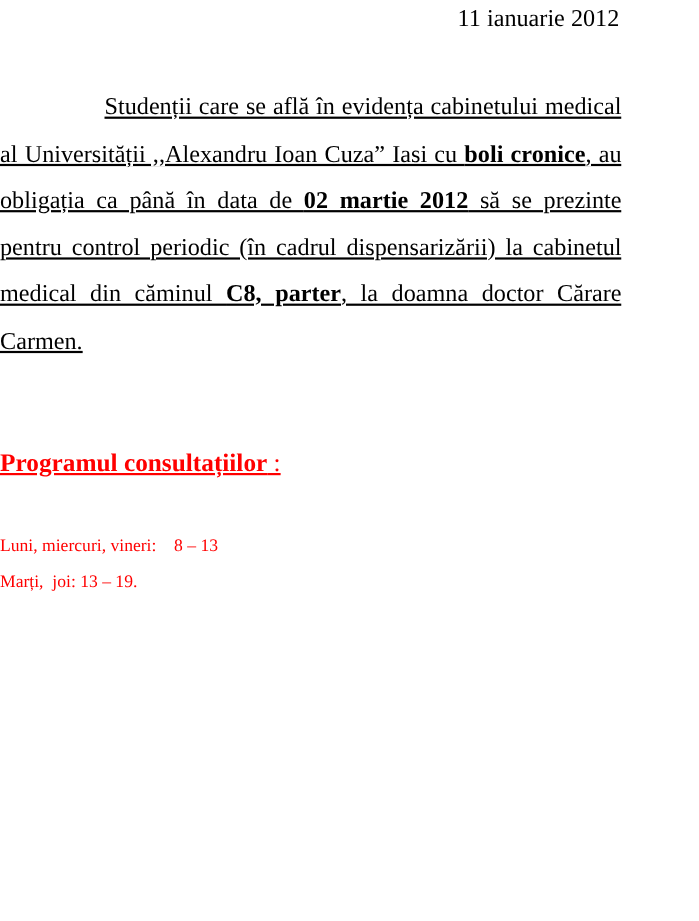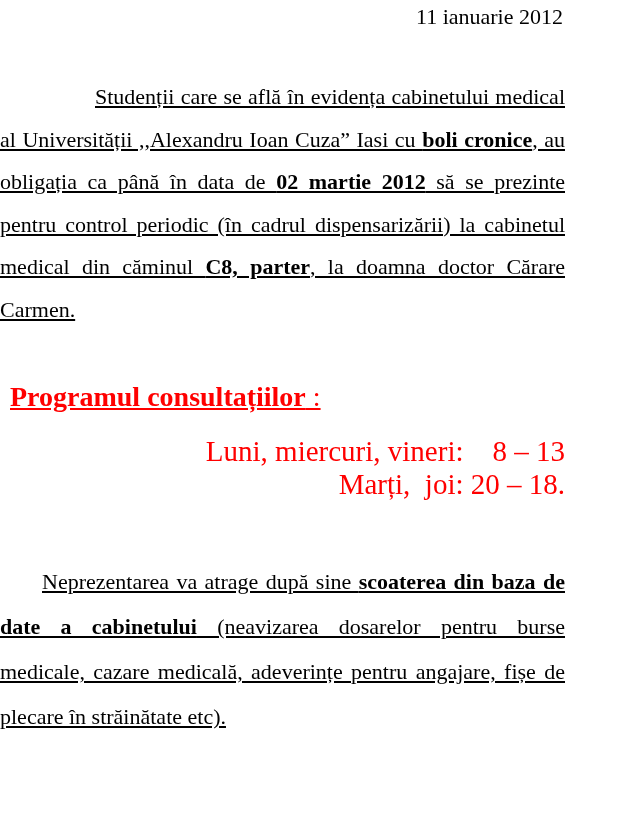--- a/index.html
+++ b/index.html
@@ -36,34 +36,32 @@
     font-size: 22px;
     text-align: justify;
     text-decoration: underline;
   }
   .para-notice {
     margin-top: 46px;
     line-height: 42.5px;
     text-indent: 95px;
   }
   .schedule-heading {
-    margin-top: 52px;
-    font-size: 28px;
+    margin-top: 76px;
+    font-size: 23px;
     line-height: 28px;
     font-weight: bold;
-    padding-left: 10px;
   }
   .schedule-heading .heading-suffix {
     font-weight: normal;
   }
   .schedule-lines {
-    margin-top: 24px;
-    font-size: 29px;
+    margin-top: 45px;
+    font-size: 16px;
     line-height: 33px;
-    text-align: right;
   }
   .schedule-line {
     white-space: pre-wrap;
   }
   .para-warning {
     margin-top: 58px;
     line-height: 45px;
     text-indent: 42px;
   }
   b, strong { font-weight: bold; }
@@ -75,18 +73,17 @@
 
   <div class="date">11 ianuarie 2012</div>
 
 
   <p class="para para-notice"><span>Studenții care se află în evidența cabinetului medical al Universității ,,Alexandru Ioan Cuza” Iasi cu </span><strong>boli cronice</strong><span>, au obligația ca până în data de  </span><strong>02 martie 2012</strong><span>  să se prezinte pentru control periodic (în cadrul dispensarizării) la cabinetul medical din căminul </span><strong>C8, parter</strong><span>, la doamna doctor Cărare Carmen.</span></p>
 
   <p class="para schedule-heading accent" style="color: rgb(255, 0, 0);"><span>Programul consultațiilor</span><span class="heading-suffix"> :</span></p>
 
   <div class="schedule-lines accent" style="color: rgb(255, 0, 0);">
     <div class="schedule-line">Luni, miercuri, vineri:    8 – 13</div>
-    <div class="schedule-line">Marți,  joi: 20 – 18.</div>
+    <div class="schedule-line">Marți,  joi: 13 – 19.</div>
   </div>
 
-  <p class="para para-warning"><span>Neprezentarea va atrage după sine </span><strong>scoaterea din baza de date a cabinetului</strong><span> (neavizarea dosarelor  pentru burse medicale, cazare medicală, adeverințe pentru angajare, fișe de plecare în străinătate etc).</span></p>
 
 </div>
 
 </body></html>

